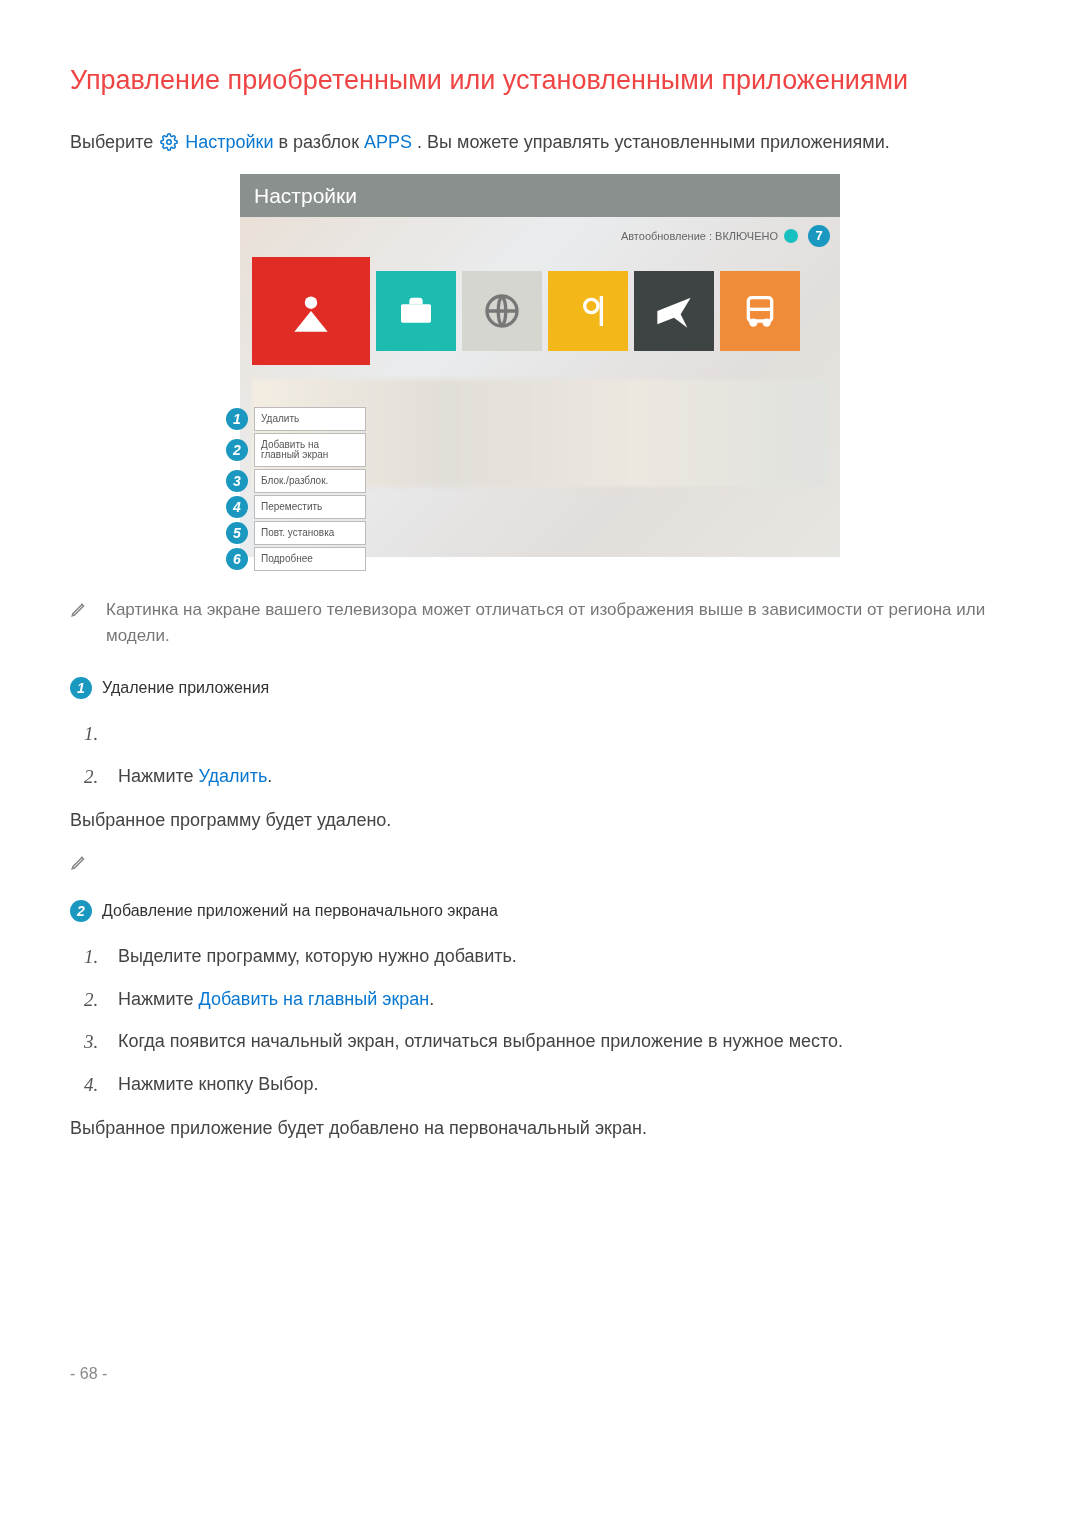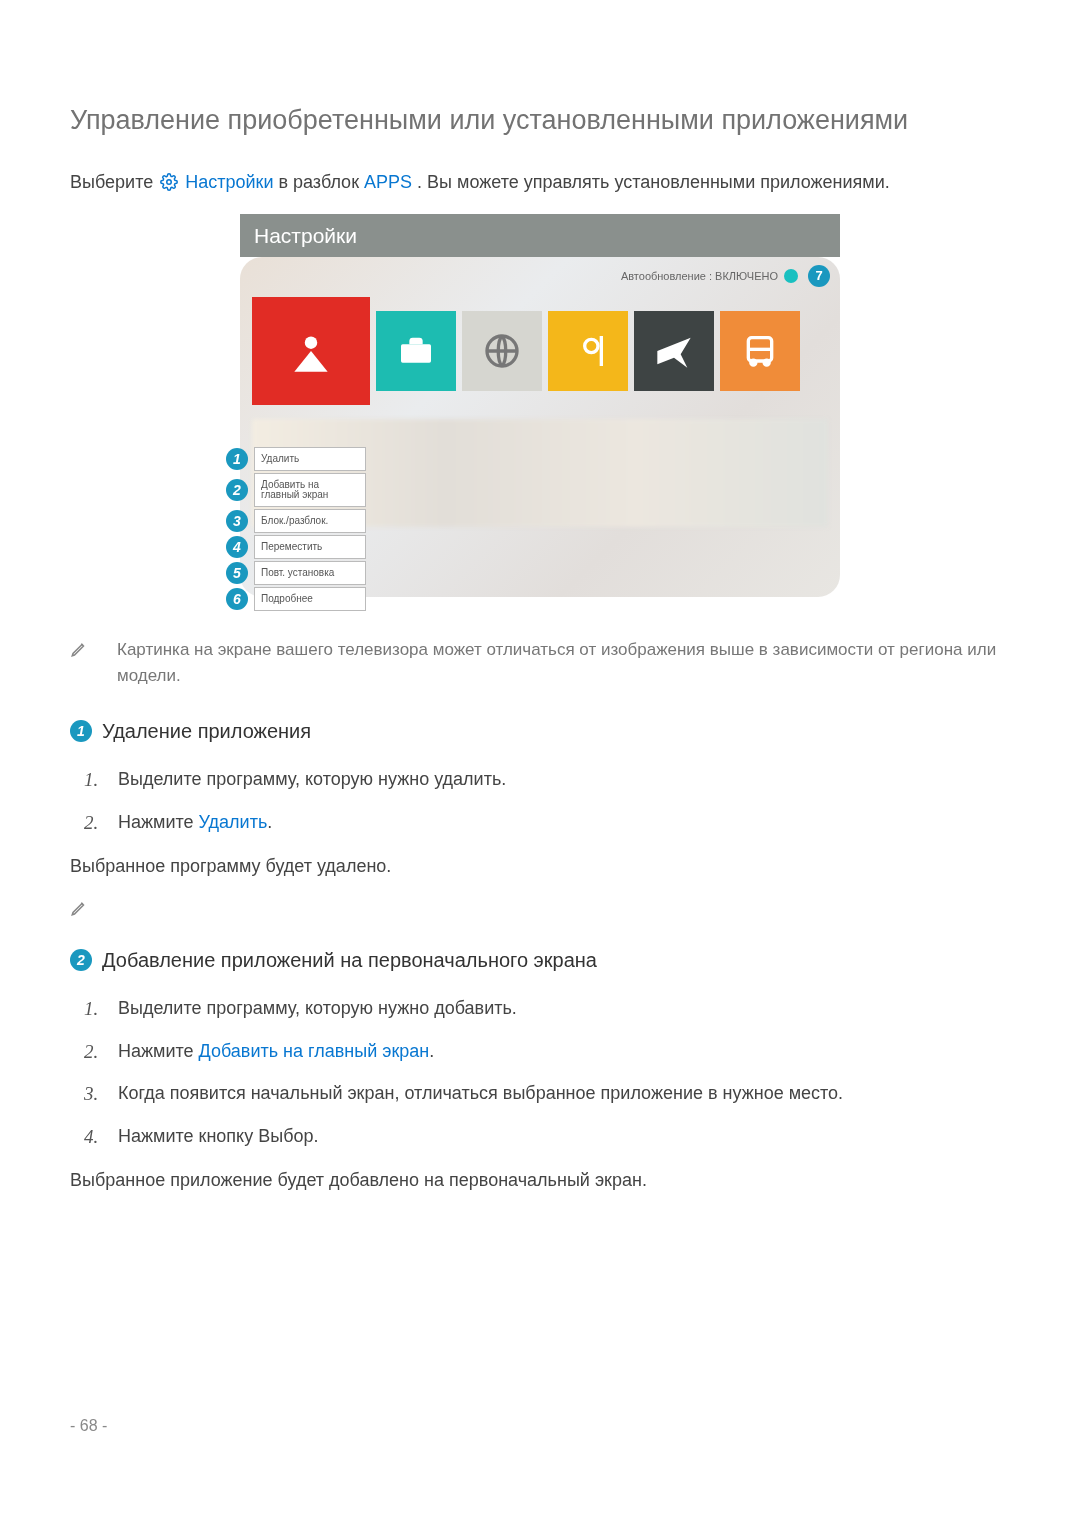--- a/index.html
+++ b/index.html
@@ -9,23 +9,22 @@
     color: #333;
     width: 1080px;
     margin: 0 auto;
     padding: 60px 70px 40px 70px;
     font-size: 18px;
     line-height: 1.5;
   }
   h1.page-title {
     font-size: 27px;
     font-weight: 400;
-    color: #737373;
+    color: #ef4444;
     margin-bottom: 28px;
-    margin-top: 40px;
   }
   .intro-line { color: #444; margin-bottom: 18px; }
   .intro-line .link { color: #0877d1; }
   .gear-inline {
     display: inline-block;
     width: 18px; height: 18px;
     vertical-align: -3px;
     margin: 0 2px;
   }
   .gear-inline svg { width: 18px; height: 18px; }
@@ -43,21 +42,20 @@
     padding: 6px 14px;
     width: 100%;
   }
   .tv-body {
     background: linear-gradient(135deg,#e9e0d7 0%, #eaecee 35%, #e2dedb 70%, #e8e6e2 100%);
     width: 100%;
     min-height: 340px;
     position: relative;
     overflow: visible;
     padding-bottom: 8px;
-    border-radius: 22px;
   }
   .auto-update {
     position: absolute;
     top: 8px; right: 10px;
     font-size: 11px;
     color: #666;
     display: flex;
     align-items: center;
     gap: 6px;
   }
@@ -133,42 +131,42 @@
     font-size: 10px;
     color: #555;
     width: 112px;
     padding: 6px 6px;
     line-height: 1;
   }
 
   
   .note-row {
     display: flex;
-    gap: 29px;
+    gap: 18px;
     margin: 0 0 28px 0;
     color: #777;
     font-size: 17px;
   }
   .pencil-icon {
     width: 18px; height: 18px;
     flex-shrink: 0;
     margin-top: 3px;
   }
   .pencil-icon svg { width: 18px; height: 18px; }
 
   
   .section-h {
     display: flex;
     align-items: center;
     gap: 10px;
     margin: 10px 0 20px 0;
   }
   .section-h .num-badge { width: 22px; height: 22px; font-size: 14px; }
   .section-h .title {
-    font-size: 20px;
+    font-size: 16px;
     color: #333;
     font-weight: 400;
   }
 
   
   ol.steps {
     list-style: none;
     margin: 0 0 16px 0;
     padding-left: 14px;
   }
@@ -305,21 +303,20 @@
   <span>Картинка на экране вашего телевизора может отличаться от изображения выше в зависимости от региона или модели.</span>
 </div>
 
 <div class="section-h">
   <span class="num-badge">1</span>
   <span class="title">Удаление приложения</span>
 </div>
 <ol class="steps">
   <li>
     <span class="n">1.</span>
-    <span>Выделите программу, которую нужно удалить.</span>
   </li>
   <li>
     <span class="n">2.</span>
     <span>
       <span>Нажмите </span><span class="link-inline">Удалить</span><span>.</span>
     </span>
   </li>
 </ol>
 <p class="plain-para">Выбранное программу будет удалено.</p>
 <div class="note-row">

